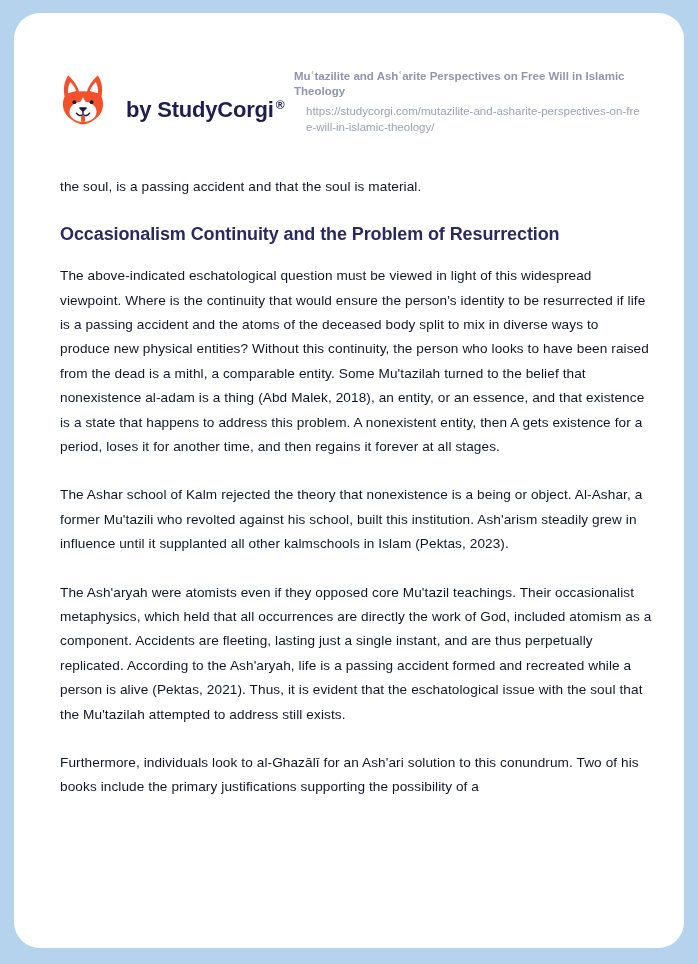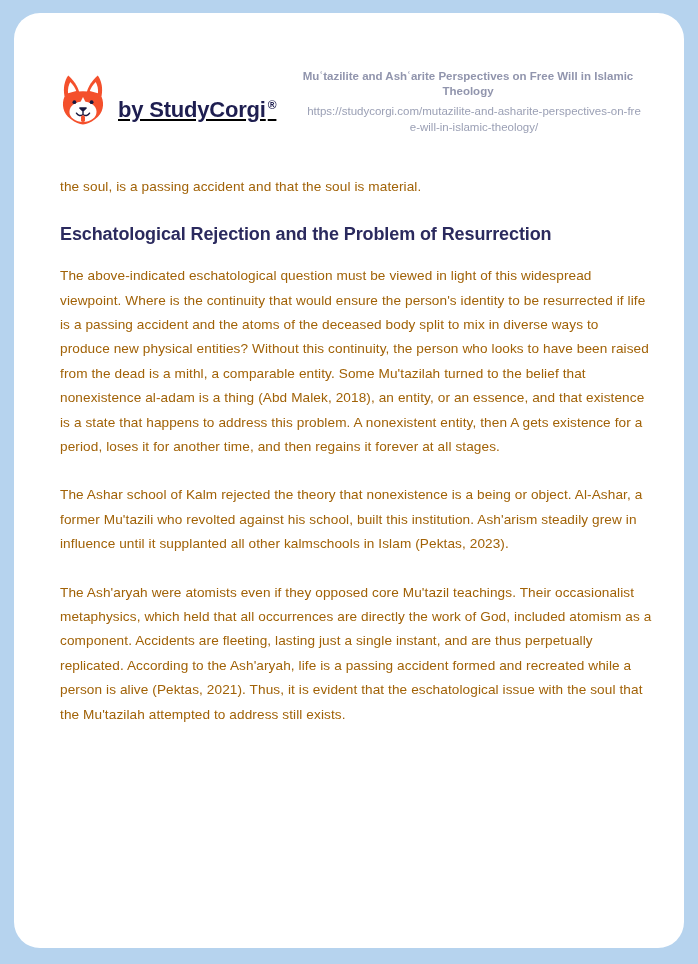--- a/index.html
+++ b/index.html
@@ -23,42 +23,41 @@
   }
   
   .header {
     display: flex;
     justify-content: space-between;
     align-items: flex-start;
   }
   .brand-block {
     display: flex;
     align-items: center;
-    gap: 12px;
-    text-decoration: underline;
+    gap: 20px;
   }
   .corgi-logo { width: 46px; height: 68px; flex: 0 0 auto; }
   .brand-text {
     font-size: 22px;
     font-weight: bold;
     color: #1e1e50;
     letter-spacing: -0.2px;
     margin-top: 18px;
     white-space: nowrap;
   }
   .brand-reg {
     font-size: 12px;
     font-weight: bold;
     color: #1e1e50;
     vertical-align: super;
     margin-left: 2px;
   }
   .doc-meta {
     max-width: 348px;
-    text-align: center;
+    text-align: left;
     margin-top: 2px;
   }
   .doc-title {
     font-size: 11.5px;
     font-weight: bold;
     color: #9195ad;
     line-height: 1.32;
   }
   .doc-url {
     font-size: 11.5px;
@@ -69,21 +68,21 @@
     text-decoration: none;
     display: block;
     margin-left: 12px;
   }
   
   .article { margin-top: 40px; width: 592px; }
   .article p {
     margin: 0 0 24px 0;
     font-size: 13.6px;
     line-height: 24.4px;
-    color: #a16207;
+    color: #0f172a;
     letter-spacing: 0.1px;
   }
   .article h2 {
     margin: 24px 0 17px 0;
     font-size: 18px;
     line-height: 1.32;
     font-weight: bold;
     color: #2b2a5e;
     letter-spacing: -0.1px;
   }
@@ -123,19 +122,20 @@
 
     <div class="doc-meta">
       <div class="doc-title">Muʿtazilite and Ashʿarite Perspectives on Free Will in Islamic Theology</div>
       <a class="doc-url" href="#">https://studycorgi.com/mutazilite-and-asharite-perspectives-on-free-will-in-islamic-theology/</a>
     </div>
 
   </div>
 
   <div class="article">
     <p>the soul, is a passing accident and that the soul is material.</p>
-    <h2>Eschatological Rejection and the Problem of Resurrection</h2>
+    <h2>Occasionalism Continuity and the Problem of Resurrection</h2>
     <p>The above-indicated eschatological question must be viewed in light of this widespread viewpoint. Where is the continuity that would ensure the person's identity to be resurrected if life is a passing accident and the atoms of the deceased body split to mix in diverse ways to produce new physical entities? Without this continuity, the person who looks to have been raised from the dead is a mithl, a comparable entity. Some Mu'tazilah turned to the belief that nonexistence al-adam is a thing (Abd Malek, 2018), an entity, or an essence, and that existence is a state that happens to address this problem. A nonexistent entity, then A gets existence for a period, loses it for another time, and then regains it forever at all stages.</p>
     <p>The Ashar school of Kalm rejected the theory that nonexistence is a being or object. Al-Ashar, a former Mu'tazili who revolted against his school, built this institution. Ash'arism steadily grew in influence until it supplanted all other kalmschools in Islam (Pektas, 2023).</p>
     <p>The Ash'aryah were atomists even if they opposed core Mu'tazil teachings. Their occasionalist metaphysics, which held that all occurrences are directly the work of God, included atomism as a component. Accidents are fleeting, lasting just a single instant, and are thus perpetually replicated. According to the Ash'aryah, life is a passing accident formed and recreated while a person is alive (Pektas, 2021). Thus, it is evident that the eschatological issue with the soul that the Mu'tazilah attempted to address still exists.</p>
+    <p>Furthermore, individuals look to al-Ghazālī for an Ash'ari solution to this conundrum. Two of his books include the primary justifications supporting the possibility of a</p>
   </div>
 
 </div>
 
 </body></html>

